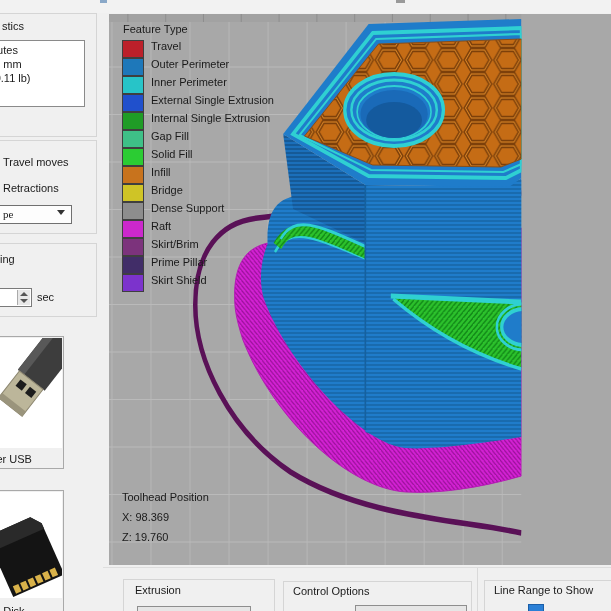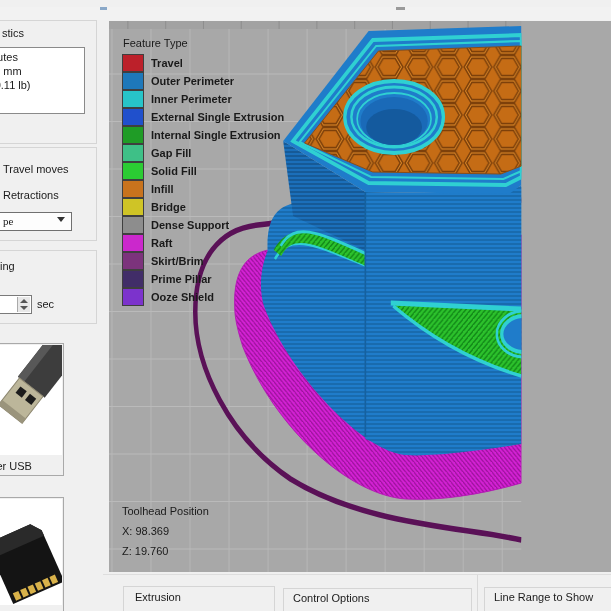--- a/index.html
+++ b/index.html
@@ -3,21 +3,21 @@
 <meta charset="utf-8">
 <style>
   html,body{margin:0;padding:0;}
   body{
     width:611px;height:611px;position:relative;overflow:hidden;
     background:#f0f0f0;
     font-family:"Liberation Sans", sans-serif;
     font-size:11px;color:#1a1a1a;
     -webkit-font-smoothing:antialiased;
   }
-  .abs{position:absolute;margin-top:7px;}
+  .abs{position:absolute;}
 
   
   #top-strip{left:0;top:0;width:611px;height:13px;background:#f2f2f2;}
   #top-strip .mark1{position:absolute;left:100px;top:0;width:7px;height:3px;background:#8aa8c8;}
   #top-strip .mark2{position:absolute;left:396px;top:0;width:9px;height:3px;background:#9a9a9a;}
 
   
   .groupbox{border:1px solid #d5d5d5;background:#f0f0f0;}
   #grp-stats{left:-12px;top:13px;width:107px;height:122px;}
   #stats-label{left:2px;top:20px;}
@@ -47,21 +47,21 @@
   #btn-sd .pic{position:absolute;left:1px;top:1px;right:1px;height:106px;background:#ffffff;overflow:hidden;}
   #btn-sd .cap{position:absolute;left:2px;bottom:4px;}
 
   
   #view3d{left:109px;top:14px;width:502px;height:551px;background:#a8a8a8;}
   #view-svg{position:absolute;left:0;top:0;}
 
   
   #legend{left:122px;top:23px;}
   #legend-title{margin:0 0 5px 1px;}
-  .legend-row{display:flex;align-items:center;height:18px;font-weight:bold;}
+  .legend-row{display:flex;align-items:flex-start;height:18px;}
   .legend-swatch{width:22px;height:18px;box-sizing:border-box;border:1px solid #3f3f3f;flex:0 0 auto;}
   .legend-label{margin-left:7px;white-space:nowrap;}
 
   
   #toolhead{left:122px;top:487px;line-height:20px;}
 
   
   #bottom-panel{left:103px;top:567px;width:508px;height:44px;background:#f0f0f0;border-top:1px solid #dedede;}
   .bgroup{position:absolute;border:1px solid #d5d5d5;}
   #grp-animation{left:20px;top:11px;width:150px;height:40px;}
@@ -277,21 +277,21 @@
     <div class="legend-row">
         <span class="legend-swatch" style="background: rgb(124, 51, 124);"></span>
         <span class="legend-label">Skirt/Brim</span>
       </div>
     <div class="legend-row">
         <span class="legend-swatch" style="background: rgb(65, 45, 104);"></span>
         <span class="legend-label">Prime Pillar</span>
       </div>
     <div class="legend-row">
         <span class="legend-swatch" style="background: rgb(124, 51, 204);"></span>
-        <span class="legend-label">Ooze Shield</span>
+        <span class="legend-label">Skirt Shield</span>
       </div>
   </div>
 
   <div id="toolhead" class="abs" style="left:13px;top:473px;">
     <div>Toolhead Position</div>
     <div>X: 98.369</div>
     <div>Z: 19.760</div>
   </div>
 </div>
 

